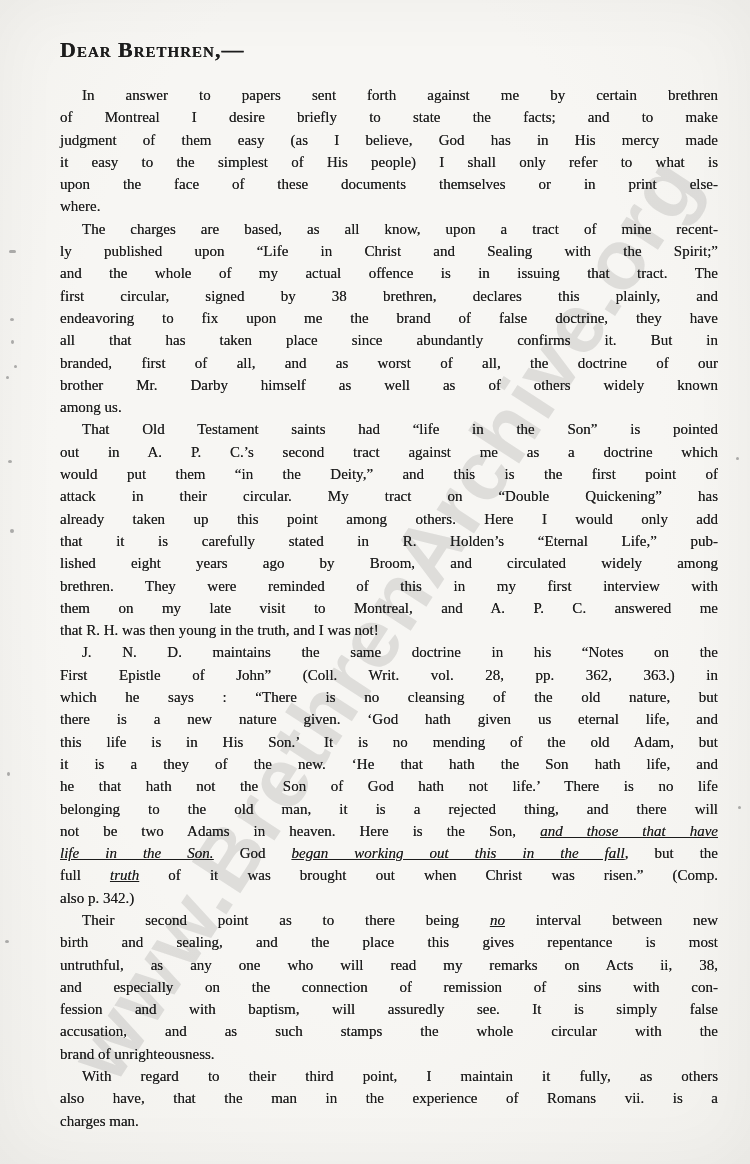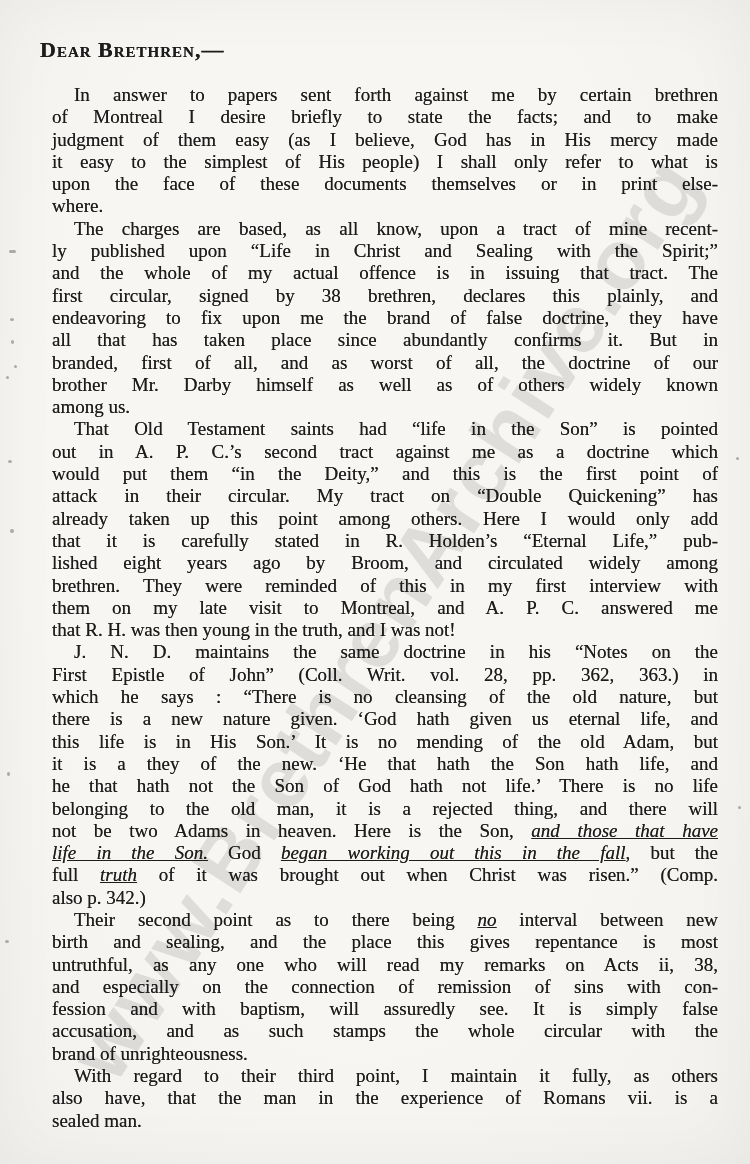--- a/index.html
+++ b/index.html
@@ -28,36 +28,35 @@
     letter-spacing: 2px;
     color: rgba(70, 70, 70, 0.14);
     white-space: nowrap;
     z-index: 0;
     user-select: none;
     pointer-events: none;
   }
   .content {
     position: relative;
     z-index: 1;
-    padding: 38px 32px 0 40px;
+    padding: 38px 32px 0 60px;
   }
   .salutation {
     font-variant: small-caps;
     font-weight: bold;
     font-size: 22px;
     line-height: 24px;
     letter-spacing: 1px;
     margin-bottom: 22px;
     text-shadow: 0 0 0.5px rgba(20,20,20,0.8);
   }
   .bodytext {
-    font-size: 19px;
+    font-size: 15px;
     line-height: 22.3px;
     text-shadow: 0 0 0.45px rgba(25,25,25,0.75);
-    margin-left: 12px;
   }
   .line {
     text-align: justify;
     text-align-last: justify;
     min-height: 22.3px;
   }
   .line.first { text-indent: 22px; }
   .line.last  { text-align-last: left; }
   .line i { font-style: italic; text-decoration: underline; }
   .speck {
@@ -117,21 +116,21 @@
         <div class="line last"><span>also p. 342.)</span></div>
         <div class="line first"><span>Their second point as to there being </span><i>no</i><span> interval between new</span></div>
         <div class="line"><span>birth and sealing, and the place this gives repentance is most</span></div>
         <div class="line"><span>untruthful, as any one who will read my remarks on Acts ii, 38,</span></div>
         <div class="line"><span>and especially on the connection of remission of sins with con-</span></div>
         <div class="line"><span>fession and with baptism, will assuredly see. It is simply false</span></div>
         <div class="line"><span>accusation, and as such stamps the whole circular with the</span></div>
         <div class="line last"><span>brand of unrighteousness.</span></div>
         <div class="line first"><span>With regard to their third point, I maintain it fully, as others</span></div>
         <div class="line"><span>also have, that the man in the experience of Romans vii. is a</span></div>
-        <div class="line last"><span>sealed man.</span></div>
+        <div class="line last"><span>charges man.</span></div>
       </div>
   </div>
 
   <div class="speck" style="left:9px;  top:250px; width:7px; height:3px; border-radius:2px;"></div>
   <div class="speck" style="left:10px; top:318px; width:4px; height:3px;"></div>
   <div class="speck" style="left:11px; top:340px; width:3px; height:4px;"></div>
   <div class="speck" style="left:14px; top:365px; width:3px; height:3px;"></div>
   <div class="speck" style="left:6px;  top:376px; width:3px; height:3px;"></div>
   <div class="speck" style="left:8px;  top:460px; width:4px; height:3px;"></div>
   <div class="speck" style="left:10px; top:529px; width:4px; height:4px;"></div>

